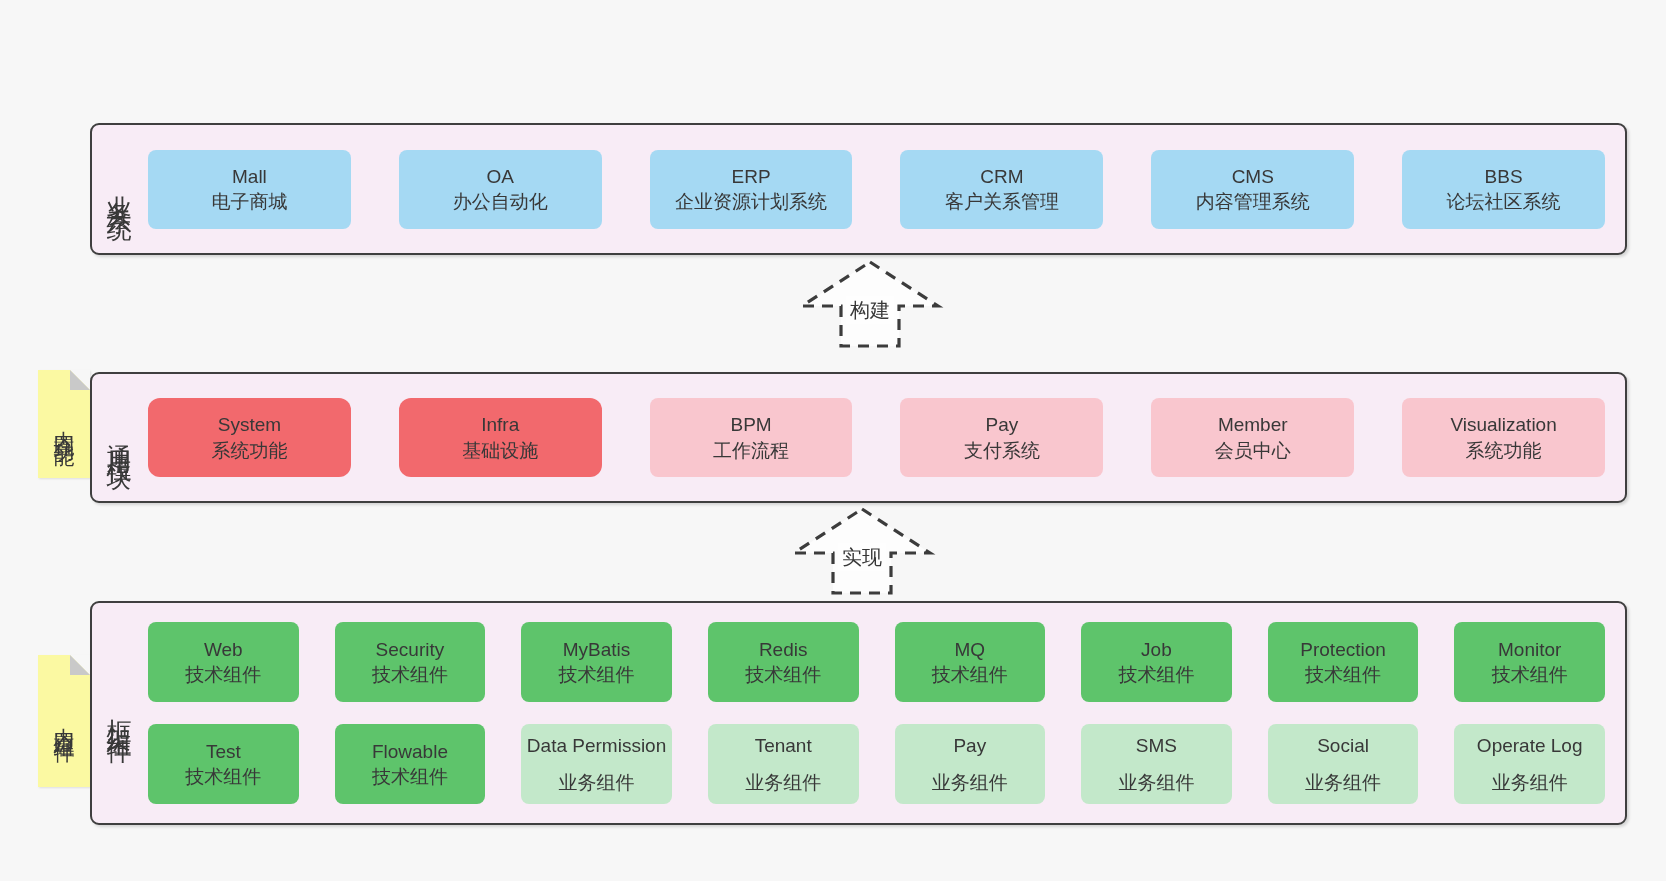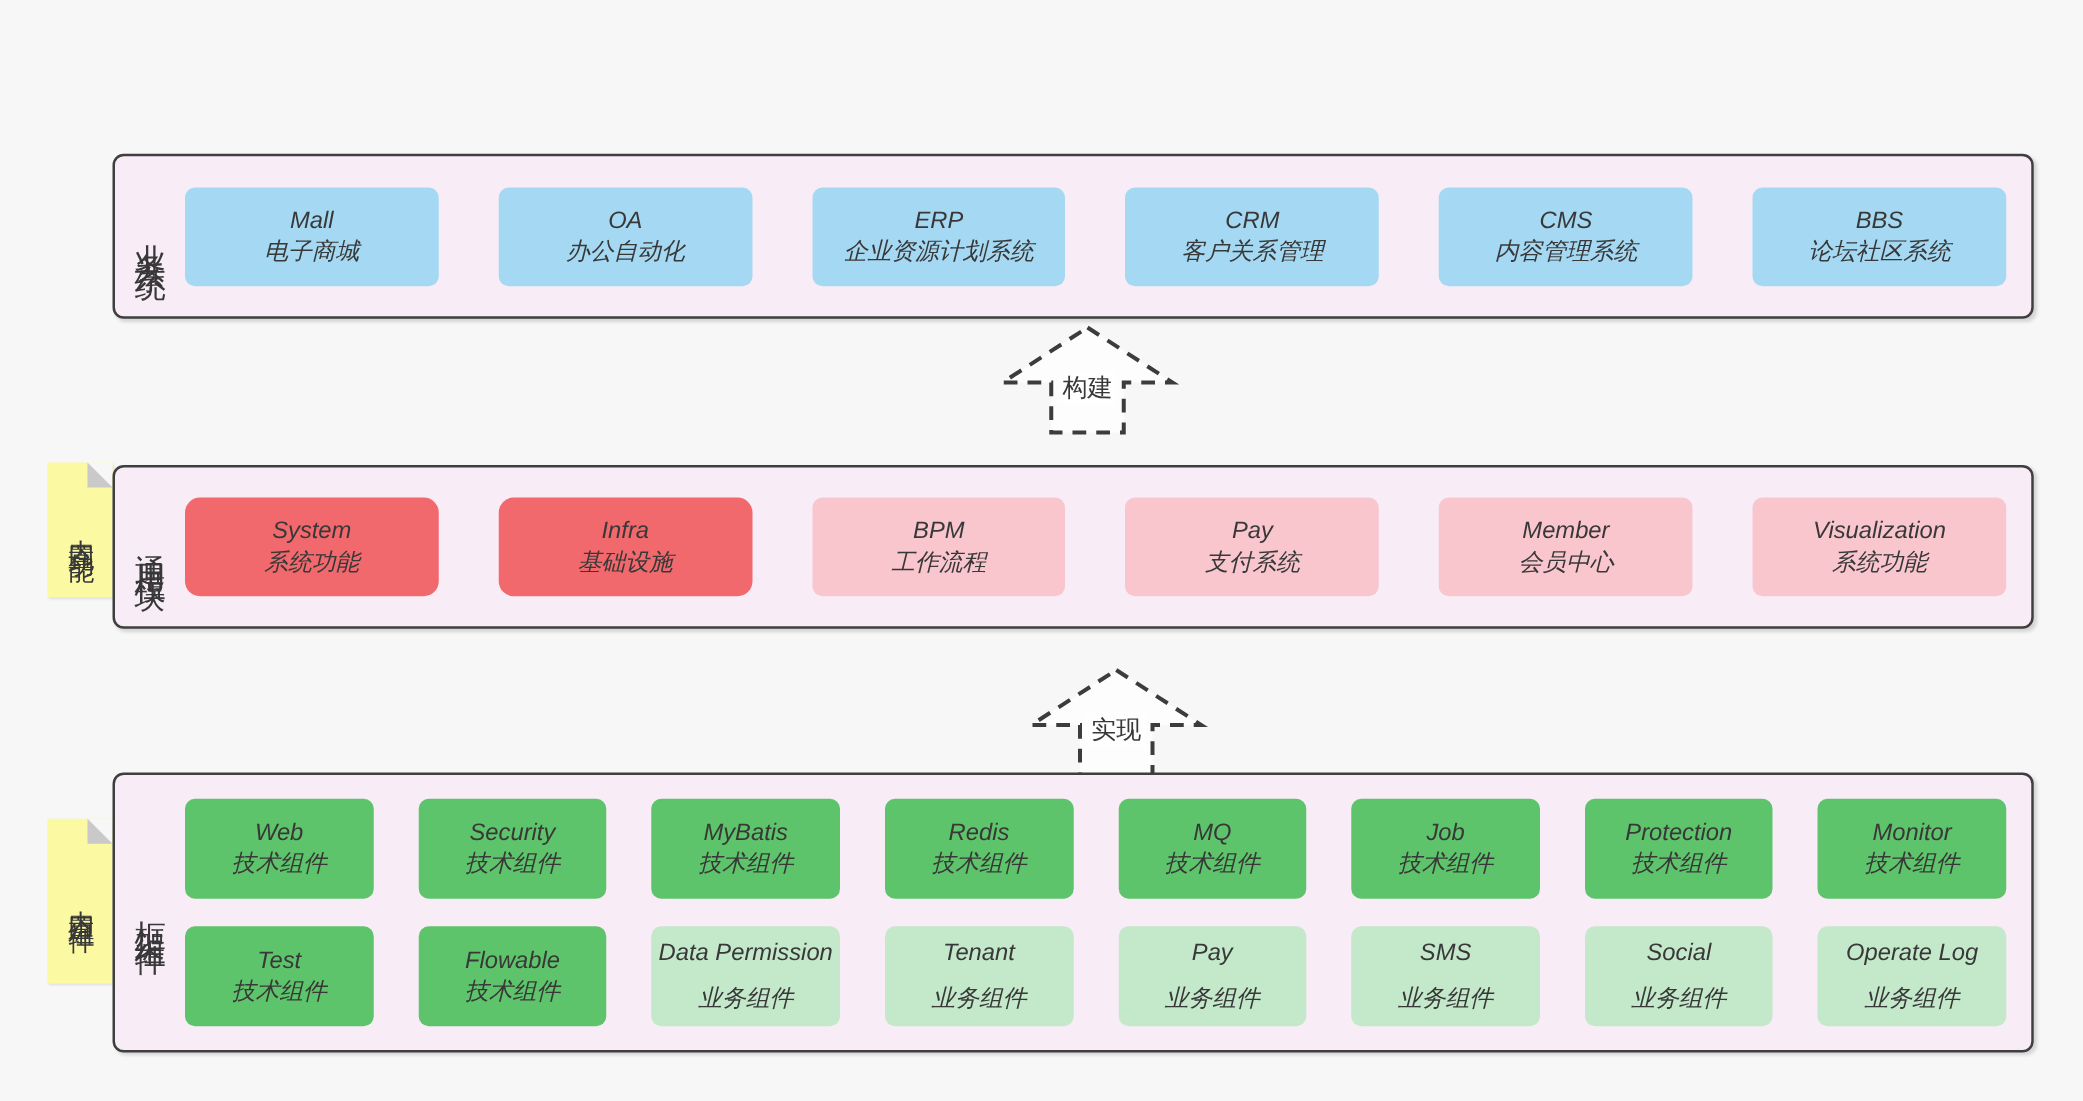--- a/index.html
+++ b/index.html
@@ -9,28 +9,28 @@
   .panel{
     position:absolute;left:90px;width:1537px;
     background:var(--c-panel,#f8ecf6);
     border:2px solid var(--c-border,#3f3f3f);
     border-radius:9px;
     box-shadow:2px 2px 3px rgba(0,0,0,.14);
     display:flex;box-sizing:border-box;
   }
   .panel-business{top:123px;height:132px;}
   .panel-modules{top:372px;height:131px;}
-  .panel-components{top:618px;height:224px;justify-content:center;}
+  .panel-components{top:601px;height:224px;justify-content:center;}
 
   .panel-label{
     width:56px;flex:0 0 56px;display:flex;align-items:center;justify-content:center;
     writing-mode:vertical-rl;text-orientation:upright;
     font-size:25px;letter-spacing:7px;color:var(--c-text,#383838);
   }
-  .panel-content{flex:1;display:flex;flex-direction:column;justify-content:center;padding-right:20px;row-gap:22px;font-style:italic;}
+  .panel-content{flex:1;display:flex;flex-direction:column;justify-content:center;padding-right:20px;row-gap:22px;}
 
   .grid{display:grid;width:100%;}
   .grid6{grid-template-columns:repeat(6,1fr);column-gap:48px;height:79px;}
   .grid8{grid-template-columns:repeat(8,1fr);column-gap:36px;height:80px;}
 
   .box{
     border-radius:8px;display:flex;flex-direction:column;align-items:center;justify-content:center;
     text-align:center;font-size:19px;line-height:1.32;color:var(--c-text,#383838);
     padding:2px 4px;box-sizing:border-box;
   }
@@ -57,21 +57,21 @@
     border-top:20px solid var(--c-bg,#f7f7f7);border-left:20px solid transparent;
   }
   .sticky::after{ 
     content:"";position:absolute;top:0;right:0;width:0;height:0;
     border-bottom:20px solid var(--c-fold,#c9c9c9);border-right:20px solid transparent;
   }
 
   
   .arrow{position:absolute;width:150px;height:92px;}
   .arrow-build{left:795px;top:258px;}
-  .arrow-implement{left:818px;top:505px;margin-top:27px;}
+  .arrow-implement{left:787px;top:505px;}
   .arrow svg{display:block;width:100%;height:100%;}
   .arrow-label{
     position:absolute;left:50%;top:52px;transform:translate(-50%,-50%);
     background:#fefefe;padding:1px 4px;font-size:20px;color:var(--c-text,#383838);white-space:nowrap;
   }
 </style>
 </head>
 <body>
 
 <div class="canvas">

